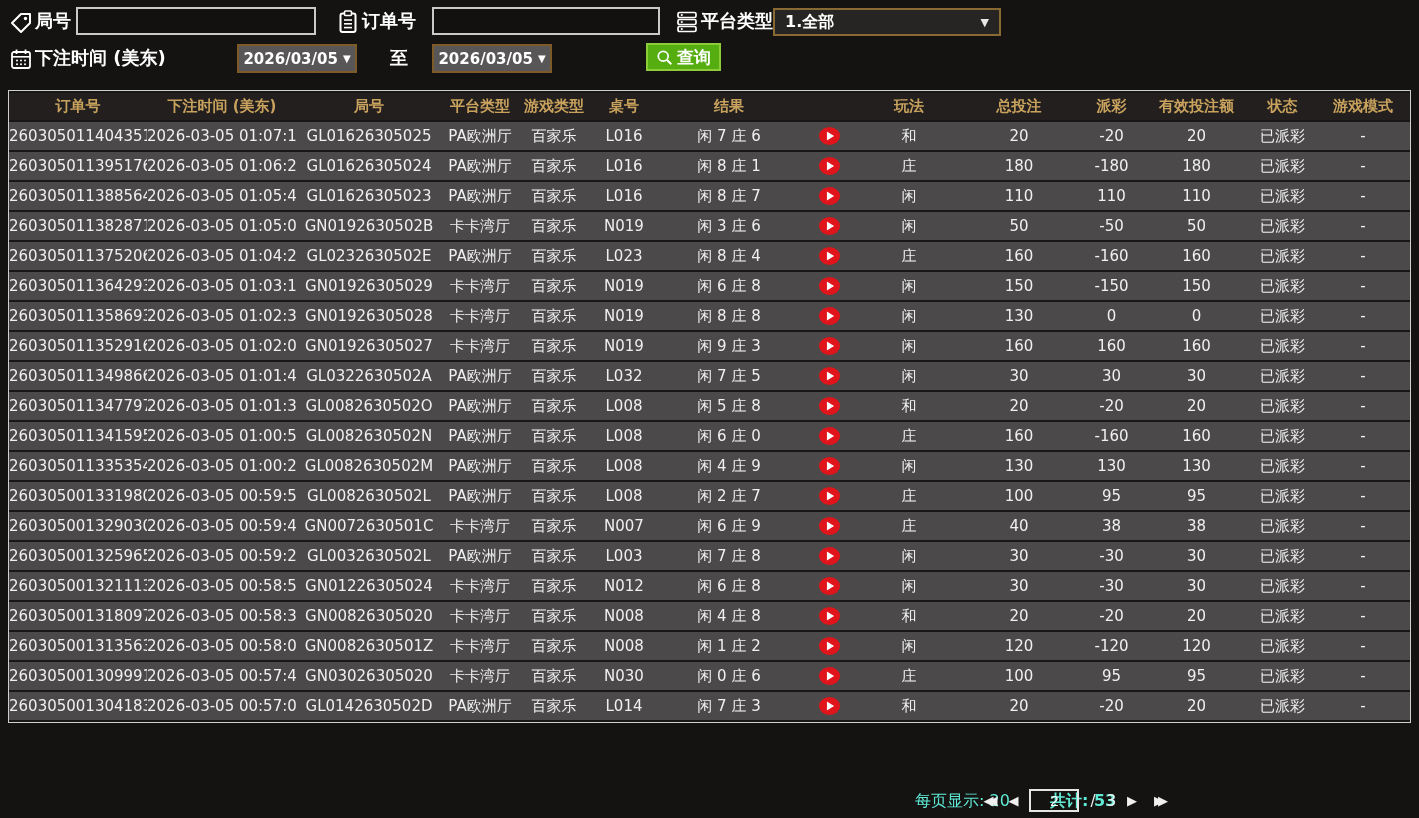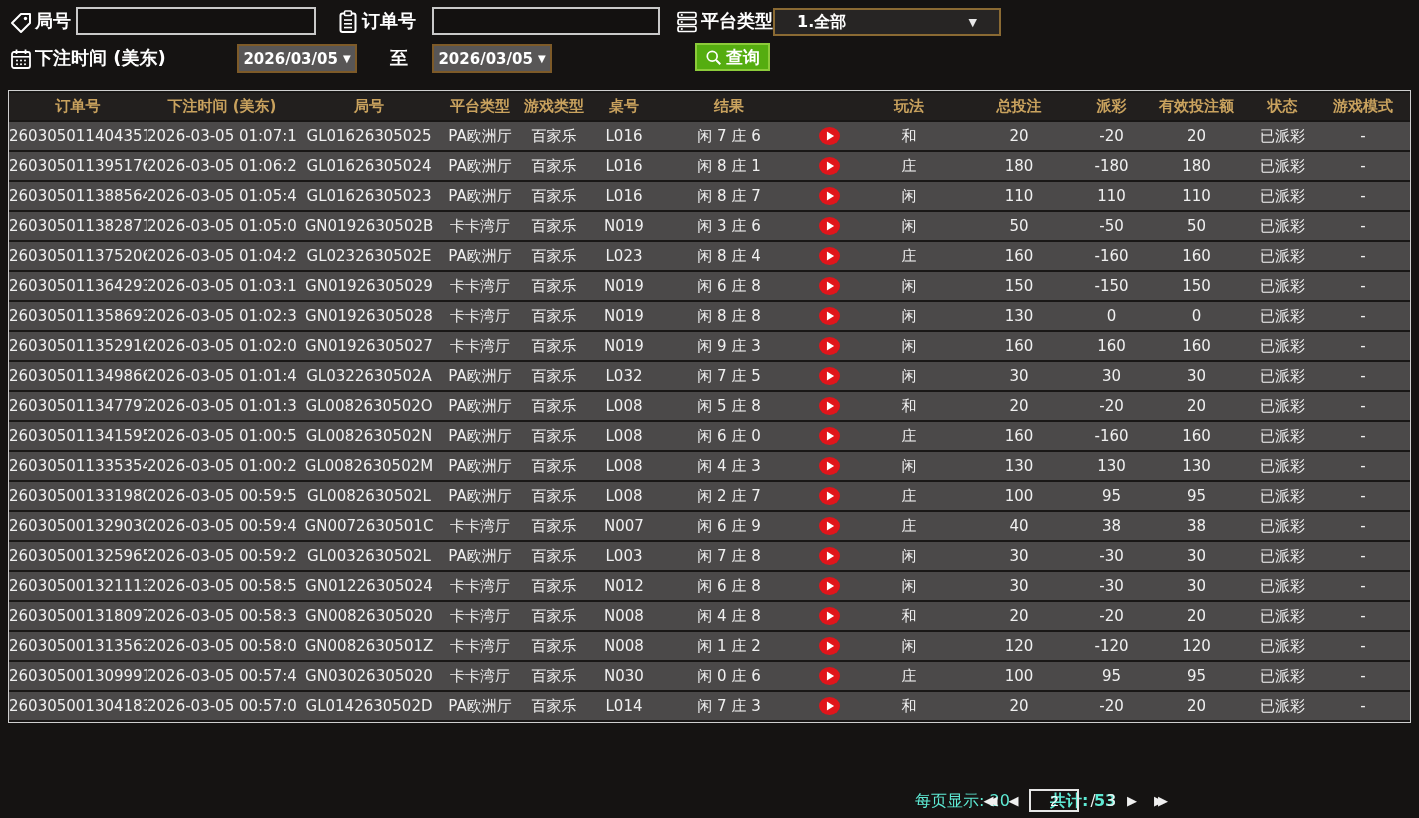--- a/index.html
+++ b/index.html
@@ -4,21 +4,21 @@
 <style>
   * { margin:0; padding:0; box-sizing:border-box; }
   html,body { width:1419px; height:818px; overflow:hidden; }
   body { font-family:"DejaVu Sans","Liberation Sans",sans-serif; background:#151312; }
   .page { position:relative; width:1174px; height:818px; background:#151312; }
 
   
   .flabel { position:absolute; color:#ffffff; font-weight:bold; font-size:18px; white-space:nowrap; }
   .ficon  { position:absolute; width:22px; height:22px; }
   .txt-input { position:absolute; background:#131110; border:2px solid #c9c9c9; height:28px; color:#fff; font-size:15px; padding:0 6px; outline:none; }
-  .dropdown { position:absolute; background:#272524; border:2px solid #8a6a33; height:28px; display:flex; align-items:center; justify-content:space-between; padding:0 22px; color:#fff; font-weight:bold; font-size:16px; cursor:pointer; }
+  .dropdown { position:absolute; background:#272524; border:2px solid #8a6a33; height:28px; display:flex; align-items:center; justify-content:space-between; padding:0 10px; color:#fff; font-weight:bold; font-size:16px; cursor:pointer; }
   .dropdown .arr { font-size:11px; color:#e8e8e8; }
   .datebtn { position:absolute; background:#585656; border:2px solid #7d5a28; height:29px; width:120px; display:flex; align-items:center; justify-content:center; gap:5px; color:#fff; font-weight:bold; font-size:15px; cursor:pointer; }
   .datebtn .arr { font-size:10px; }
   .searchbtn { position:absolute; background:#55ad10; border:2px solid #8ccb3a; height:28px; display:flex; align-items:center; justify-content:center; gap:4px; color:#fff; font-weight:bold; font-size:17px; padding:0 8px; cursor:pointer; }
 
   
   table.grid { position:absolute; left:8px; top:90px; width:1403px; border-collapse:separate; border-spacing:0 2px; table-layout:fixed; background:#191716; border:1px solid #cfcfcf; }
   table.grid th { background:#221f1e; color:#c9a25e; font-weight:bold; font-size:15px; height:27px; text-align:center; white-space:nowrap; overflow:hidden; }
   table.grid td { background:#4b4949; color:#f0f0f0; font-size:15px; height:28px; text-align:center; white-space:nowrap; overflow:hidden; }
   td.neg  { color:#5cd92b; }
@@ -96,21 +96,21 @@
   <span class="flabel" style="left:35px;top:46px;">下注时间 (美东)</span>
   <div class="datebtn" style="left:237px;top:44px;">
     <span>2026/03/05</span>
     <span class="arr">▼</span>
   </div>
   <span class="flabel" style="left:390px;top:46px;">至</span>
   <div class="datebtn" style="left:432px;top:44px;">
     <span>2026/03/05</span>
     <span class="arr">▼</span>
   </div>
-  <button class="searchbtn" style="left:695px;top:43px;">
+  <button class="searchbtn" style="left:646px;top:43px;">
     <span style="display:inline-flex;">
       <svg width="17" height="17" viewBox="0 0 20 20">
           <circle cx="8.5" cy="8.5" r="5.8" fill="none" stroke="#fff" stroke-width="2"></circle>
           <line x1="13" y1="13" x2="18" y2="18" stroke="#fff" stroke-width="2.4"></line>
         </svg>
     </span>
     <span>查询</span>
   </button>
 
   <table class="grid">
@@ -413,21 +413,21 @@
       <td data-field="mode">-</td>
     </tr>
 
     <tr>
       <td data-field="id">260305011335354</td>
       <td data-field="time">2026-03-05 01:00:22</td>
       <td data-field="round">GL0082630502M</td>
       <td data-field="platform">PA欧洲厅</td>
       <td data-field="game">百家乐</td>
       <td data-field="table">L008</td>
-      <td data-field="result">闲 4 庄 3</td>
+      <td data-field="result">闲 4 庄 9</td>
       <td>
         <span class="play-btn">
           <svg width="23" height="20" viewBox="0 0 24 20">
                 <ellipse cx="12" cy="10" rx="11" ry="9.3" fill="#e0151b"></ellipse>
                 <path d="M9.3 5.3 L16.8 10 L9.3 14.7 Z" fill="#ffffff"></path>
               </svg>
         </span>
       </td>
       <td data-field="play">闲</td>
       <td data-field="bet">130</td>

